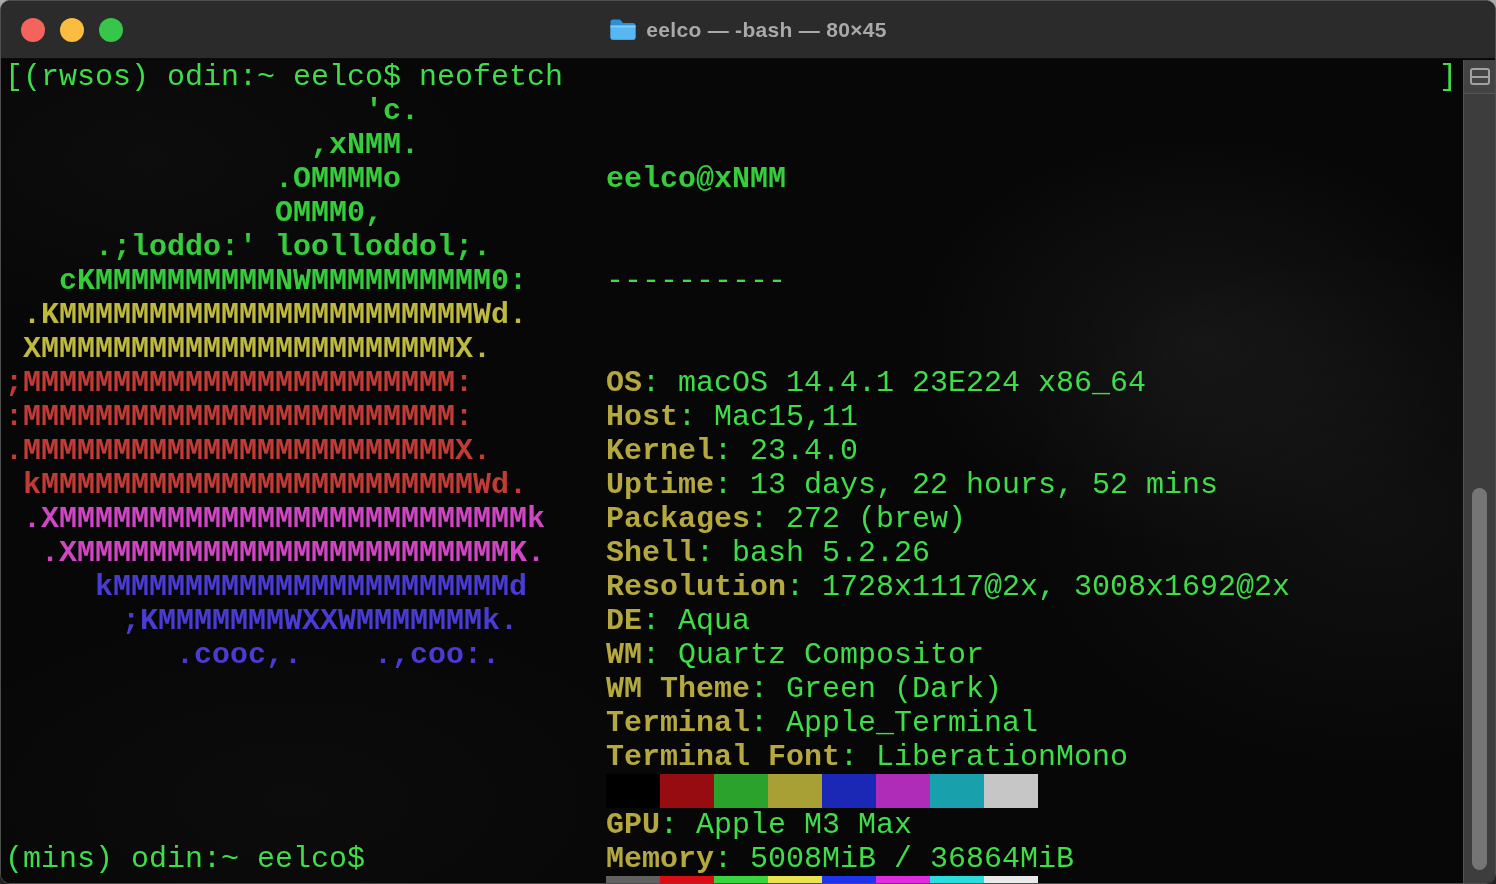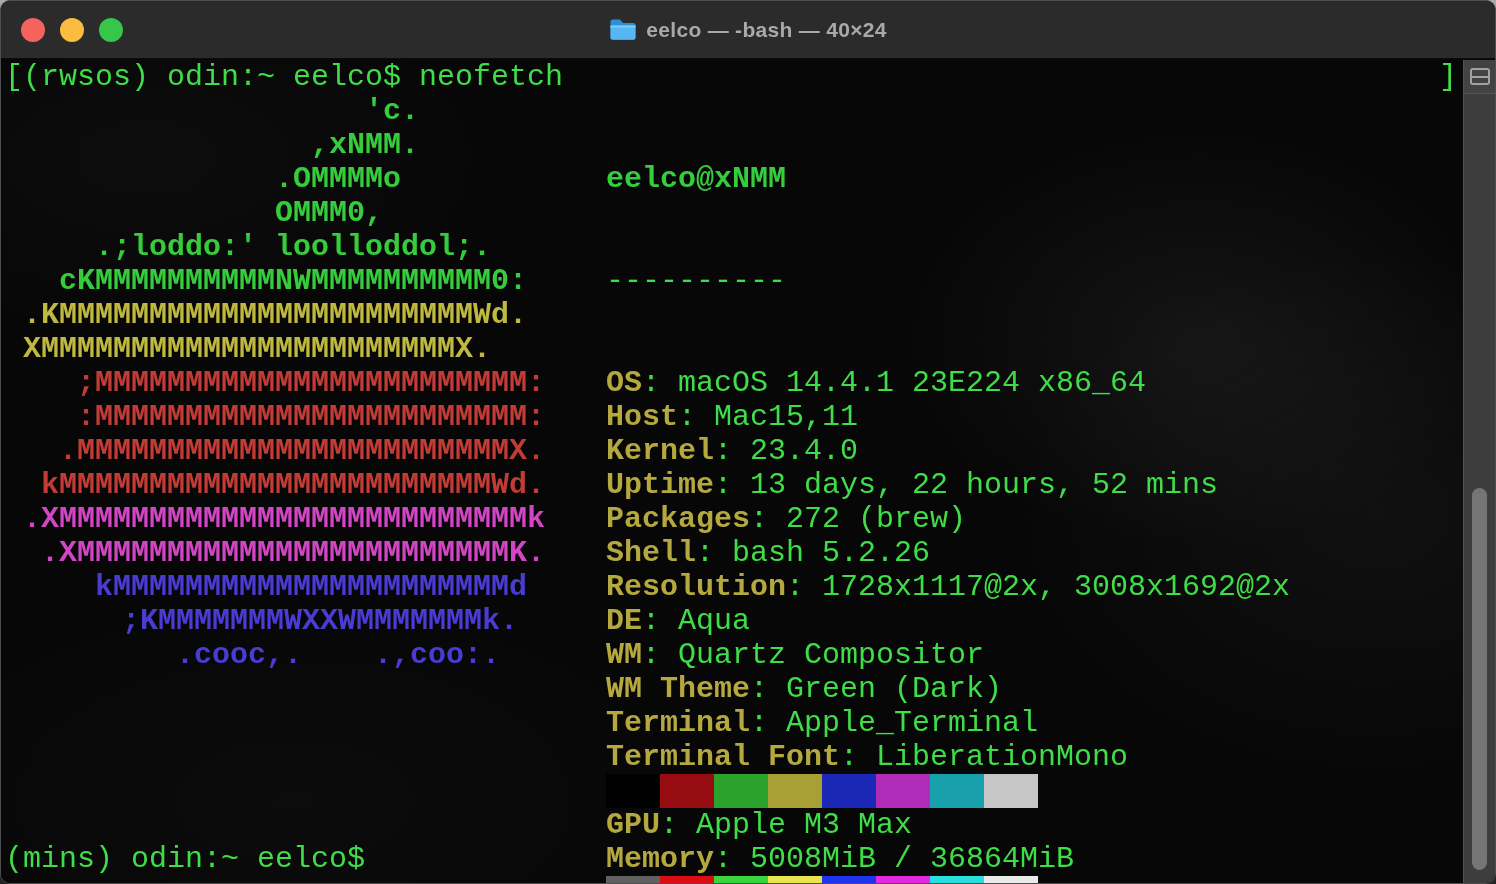--- a/index.html
+++ b/index.html
@@ -60,21 +60,21 @@
   .prompt-first{left:4px;top:0;}
   .right-bracket{left:1438px;top:0;}
   .prompt-bottom{left:4px;top:782px;}
   .art{
     position:absolute;left:4px;top:34px;
     font-weight:700;white-space:pre;
     font-family:inherit;font-size:inherit;line-height:inherit;
   }
   .c-green{color:var(--art-green);}
   .c-yellow{color:var(--art-yellow);}
-  .c-red{color:var(--art-red);text-align:right;}
+  .c-red{color:var(--art-red);}
   .c-magenta{color:var(--art-magenta);}
   .c-blue{color:var(--art-blue);text-align:center;}
   .info{position:absolute;left:605px;top:34px;}
   .info .info-title{font-weight:700;color:var(--art-green);}
   .info .label{font-weight:700;color:var(--label-yellow);}
   .info .sep,.info .value{color:var(--fg-green);font-weight:400;}
   .palette{position:absolute;left:605px;top:646px;}
   .p-row{display:flex;height:34px;}
   .p-block{width:54px;height:34px;}
   
@@ -112,21 +112,21 @@
       <span class="light green"></span>
     </div>
     <div class="title">
       <span class="folder">
         <svg width="27" height="23" viewBox="0 0 27 23">
           <path d="M1.5 4 q0-2.5 2.5-2.5 h7 l3 3.5 h10 q2.5 0 2.5 2.5 v12 q0 2.5-2.5 2.5 h-20 q-2.5 0-2.5-2.5 z" fill="#2e8fd8"></path>
           <path d="M1.5 7.5 h25 v11.5 q0 2.5-2.5 2.5 h-20 q-2.5 0-2.5-2.5 z" fill="#56b7f2"></path>
           <rect x="1.5" y="7.5" width="25" height="2" fill="#7ecbf7"></rect>
         </svg>
       </span>
-      <span>eelco — -bash — 40×24</span>
+      <span>eelco — -bash — 80×45</span>
     </div>
   </div>
 
   <div class="term">
     <div class="line prompt-first">[(rwsos) odin:~ eelco$ neofetch</div>
     <div class="line right-bracket">]</div>
 
     <pre class="art"><div class="c-green">                    'c.</div><div class="c-green">                 ,xNMM.</div><div class="c-green">               .OMMMMo</div><div class="c-green">               OMMM0,</div><div class="c-green">     .;loddo:' loolloddol;.</div><div class="c-green">   cKMMMMMMMMMMNWMMMMMMMMMM0:</div><div class="c-yellow"> .KMMMMMMMMMMMMMMMMMMMMMMMWd.</div><div class="c-yellow"> XMMMMMMMMMMMMMMMMMMMMMMMX.</div><div class="c-red">;MMMMMMMMMMMMMMMMMMMMMMMM:</div><div class="c-red">:MMMMMMMMMMMMMMMMMMMMMMMM:</div><div class="c-red">.MMMMMMMMMMMMMMMMMMMMMMMMX.</div><div class="c-red"> kMMMMMMMMMMMMMMMMMMMMMMMMWd.</div><div class="c-magenta"> .XMMMMMMMMMMMMMMMMMMMMMMMMMMk</div><div class="c-magenta">  .XMMMMMMMMMMMMMMMMMMMMMMMMK.</div><div class="c-blue">    kMMMMMMMMMMMMMMMMMMMMMMd</div><div class="c-blue">     ;KMMMMMMMWXXWMMMMMMMk.</div><div class="c-blue">       .cooc,.    .,coo:.</div></pre>
 
     <div class="info">

